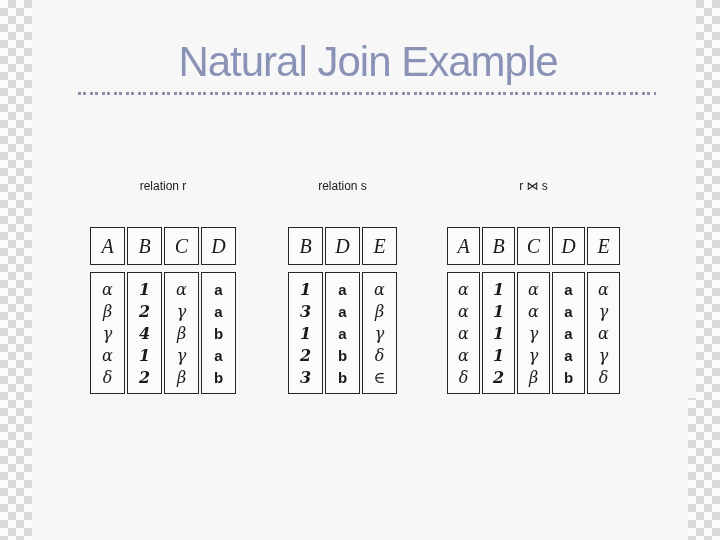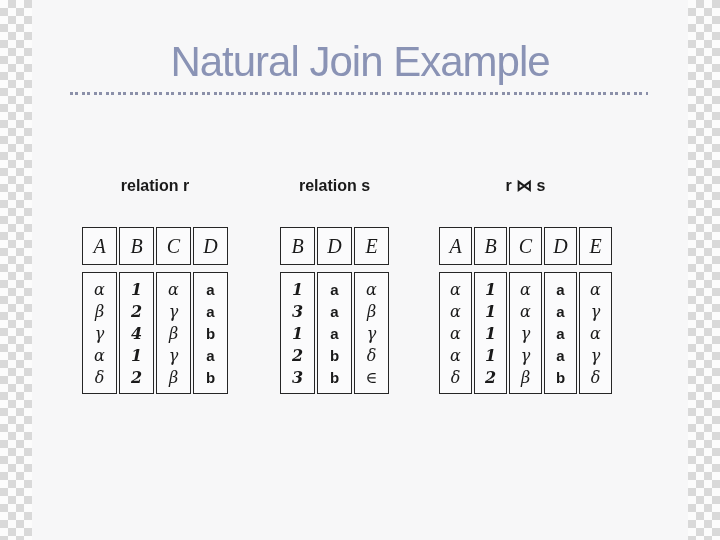--- a/index.html
+++ b/index.html
@@ -13,41 +13,41 @@
     background-color:#fcfcfc;
     background-image:
       linear-gradient(45deg,#d9d9d9 25%,transparent 25%,transparent 75%,#d9d9d9 75%),
       linear-gradient(45deg,#d9d9d9 25%,transparent 25%,transparent 75%,#d9d9d9 75%);
     background-size:16px 16px;
     background-position:0 0,8px 8px;
   }
   .checker.left{left:0;}
   .checker.right{left:688px;}
   .slide{
-    position:absolute;left:32px;top:0;width:656px;height:398px;
+    position:absolute;left:40px;top:0;width:656px;height:398px;
     background:#f7f7f8;
   }
   .slide-title{
     position:absolute;top:38px;left:0;width:656px;
     text-align:center;
     font-size:42px;line-height:48px;font-weight:400;
     letter-spacing:-1px;
     color:#8a93b5;
     white-space:nowrap;
   }
   .divider{
     position:absolute;top:92px;left:38px;width:578px;height:3px;
     background-image:repeating-linear-gradient(to right,
       #8b90a9 0 3px,transparent 3px 5px,#8b90a9 5px 8px,transparent 8px 12px);
   }
   .tgroup{position:absolute;top:176px;}
   .tlabel{
     position:absolute;top:0;left:50%;transform:translateX(-50%);
     white-space:nowrap;
-    font-size:16px;line-height:20px;color:#1a1a1a;font-weight:bold;
+    font-size:12px;line-height:20px;color:#1a1a1a;
   }
   .thead{
     position:absolute;top:51px;left:0;
     display:flex;gap:2px;
   }
   .hcell{
     height:38px;box-sizing:border-box;
     border:1px solid #262626;background:#fbfbfc;
     display:flex;align-items:center;justify-content:center;
     font-family:"Liberation Serif",serif;font-style:italic;

